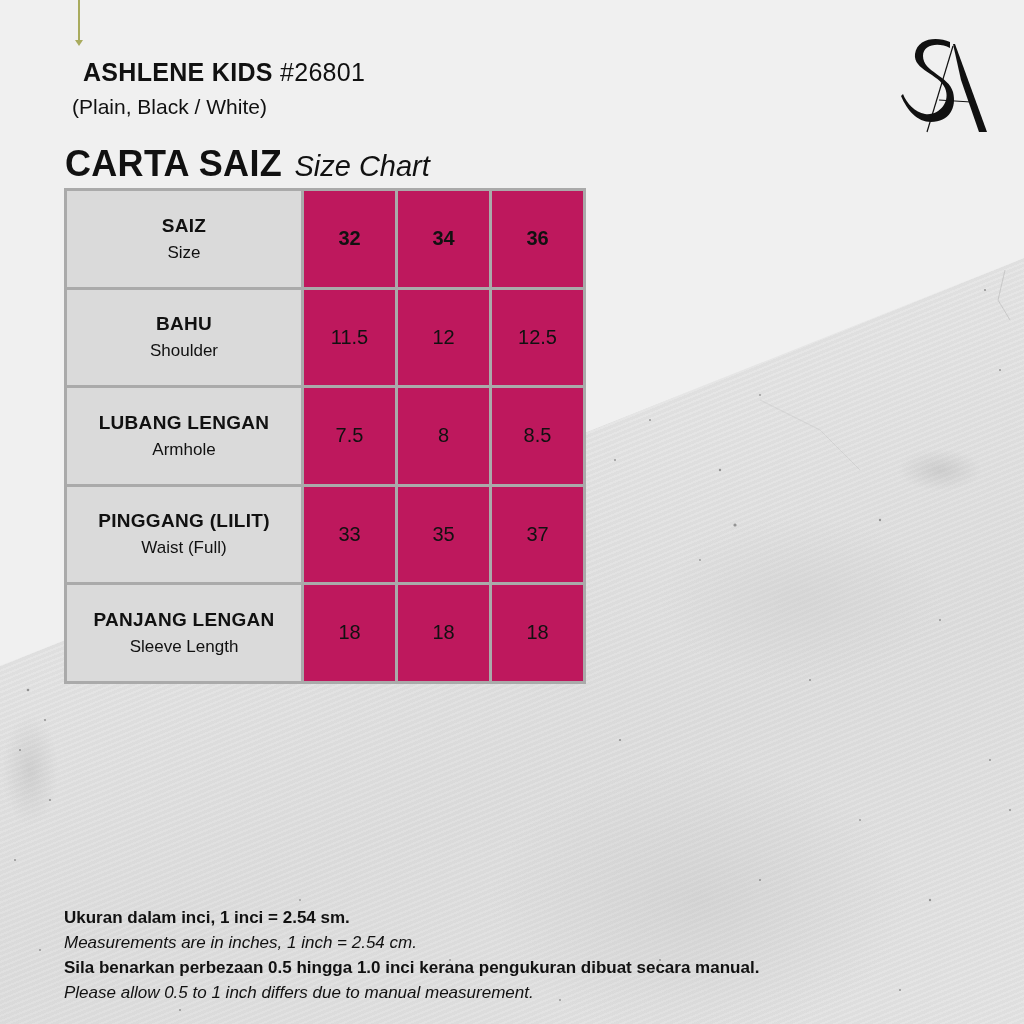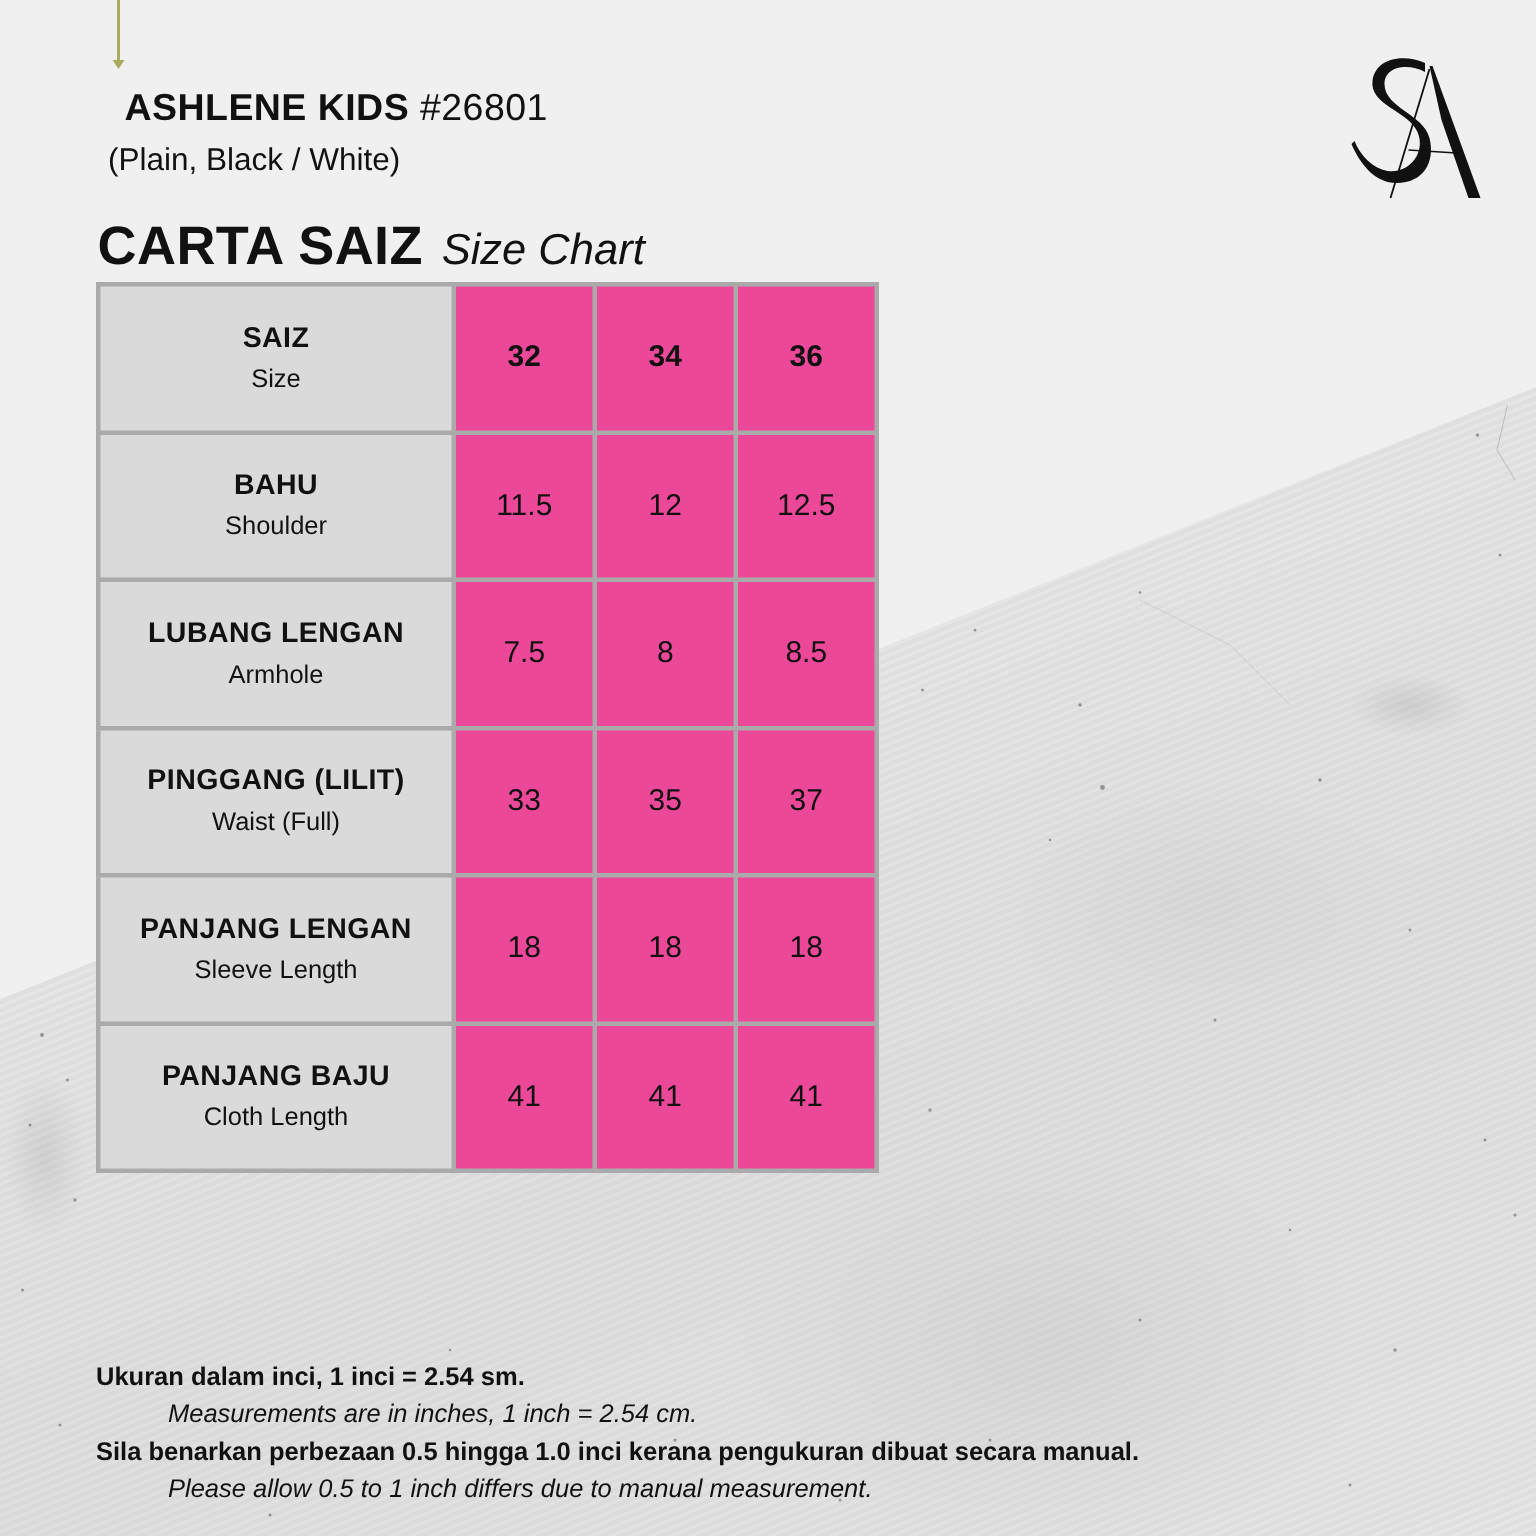--- a/index.html
+++ b/index.html
@@ -58,31 +58,31 @@
       position: absolute; left: 64px; top: 188px;
       border-collapse: collapse;
       border: 3px solid #a21caf;
     }
     table.size-table td {
       border: 3px solid #aaaaaa;
       text-align: center; vertical-align: middle;
       height: 98.5px;
     }
     td.label-cell { width: 237px; background: #dadada; }
-    td.val-cell { width: 94px; background: #ec4899; font-size: 20px; }
+    td.val-cell { width: 94px; background: #be185d; font-size: 20px; }
     td.head-val { font-weight: 700; font-size: 20px; }
     .lbl-main { display: block; font-weight: 700; font-size: 19px; letter-spacing: 0.3px; }
     .lbl-sub { display: block; font-size: 17px; margin-top: 6px; }
 
     .notes {
       position: absolute; left: 64px; top: 905px; font-size: 17px; line-height: 25px;
       white-space: nowrap;
     }
     .notes .b { font-weight: 700; }
-    .notes .i { font-style: italic; margin-left: 48px; }
+    .notes .i { font-style: italic; }
   </style>
 </head>
 <body>
 
 <div class="concrete">
   <svg width="1024" height="1024" viewBox="0 0 1024 1024">
     <g fill="#555" opacity="0.55">
       <circle cx="650" cy="420" r="1"></circle>
         <circle cx="720" cy="470" r="1.2"></circle>
         <circle cx="760" cy="395" r="0.9"></circle>
@@ -183,29 +183,20 @@
   </tr>
   <tr>
     <td class="label-cell">
       <span class="lbl-main">PANJANG LENGAN</span>
       <span class="lbl-sub">Sleeve Length</span>
     </td>
     <td class="val-cell">18</td>
     <td class="val-cell">18</td>
     <td class="val-cell">18</td>
   </tr>
-  <tr>
-    <td class="label-cell">
-      <span class="lbl-main">PANJANG BAJU</span>
-      <span class="lbl-sub">Cloth Length</span>
-    </td>
-    <td class="val-cell">41</td>
-    <td class="val-cell">41</td>
-    <td class="val-cell">41</td>
-  </tr>
 </tbody>
   </table>
 
 <div class="notes">
   <div class="b">Ukuran dalam inci, 1 inci = 2.54 sm.</div>
   <div class="i">Measurements are in inches, 1 inch = 2.54 cm.</div>
   <div class="b">Sila benarkan perbezaan 0.5 hingga 1.0 inci kerana pengukuran dibuat secara manual.</div>
   <div class="i">Please allow 0.5 to 1 inch differs due to manual measurement.</div>
 </div>
 

